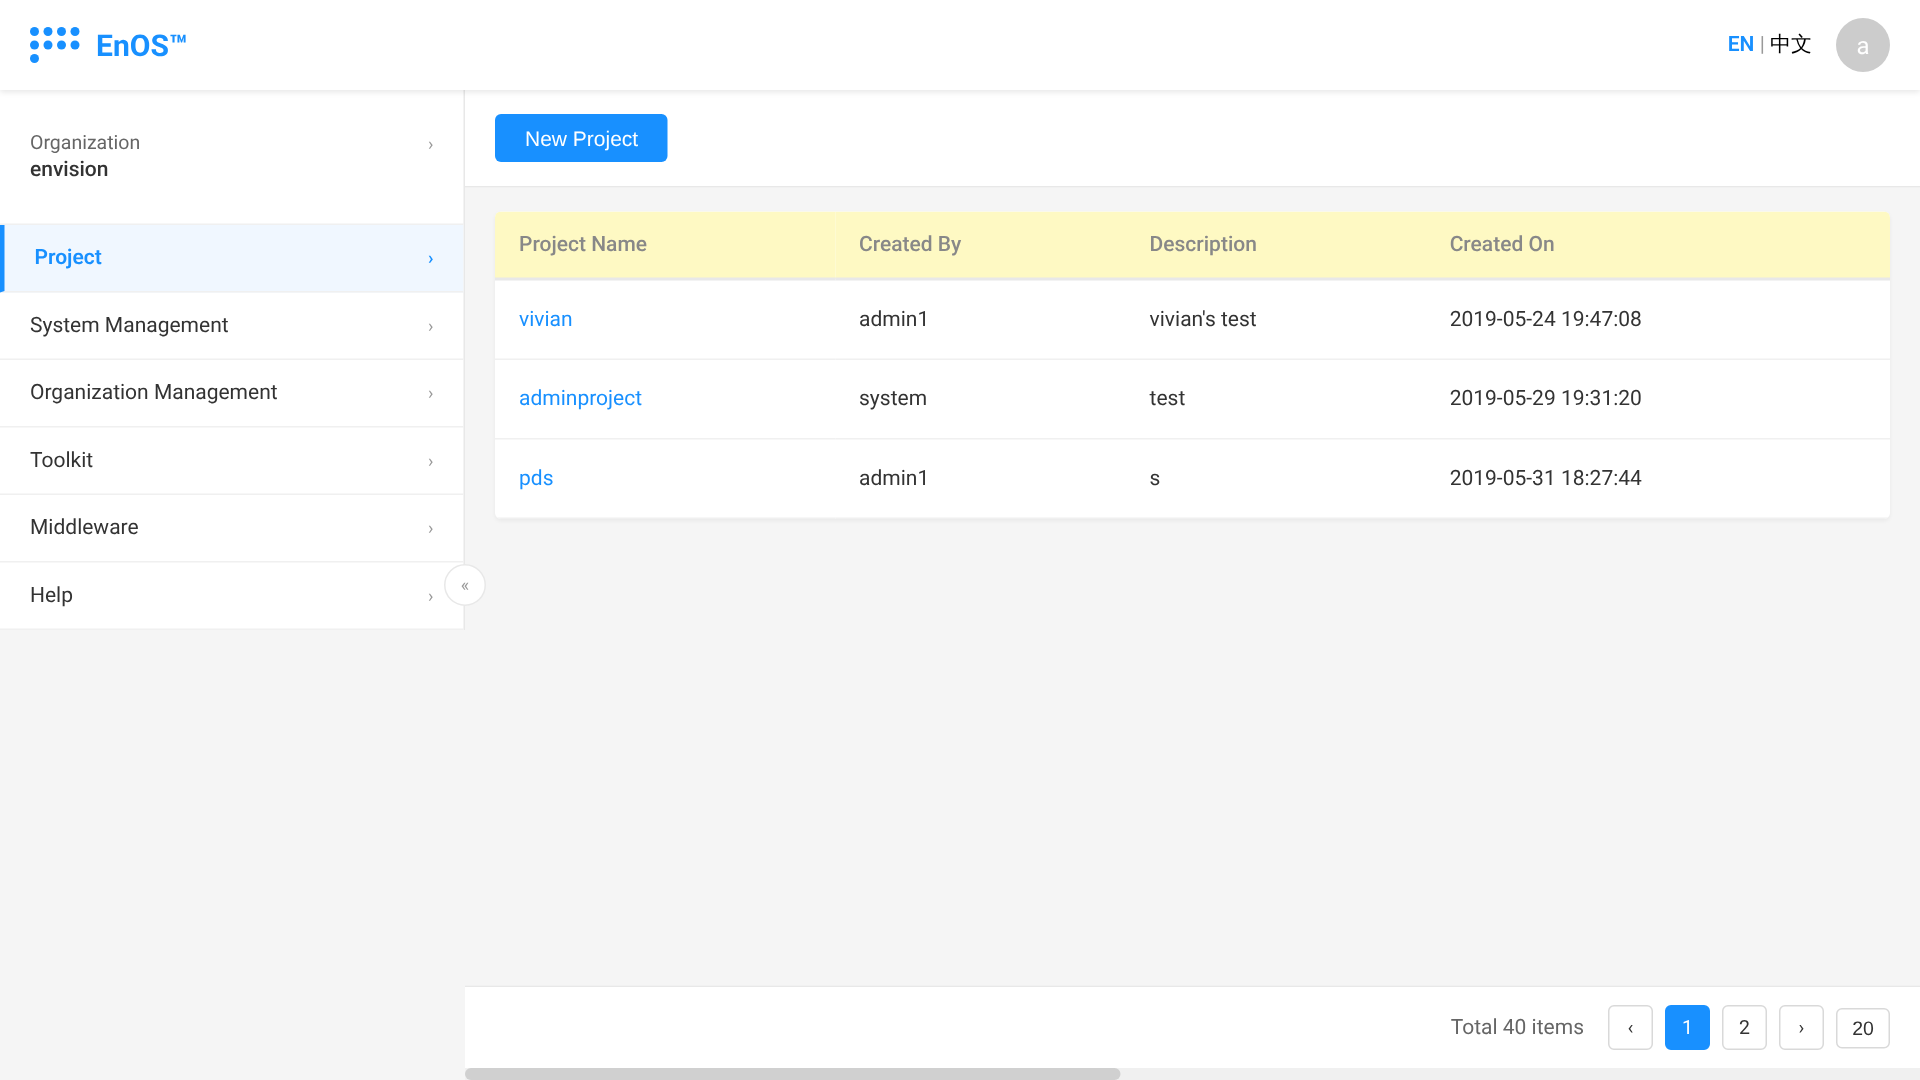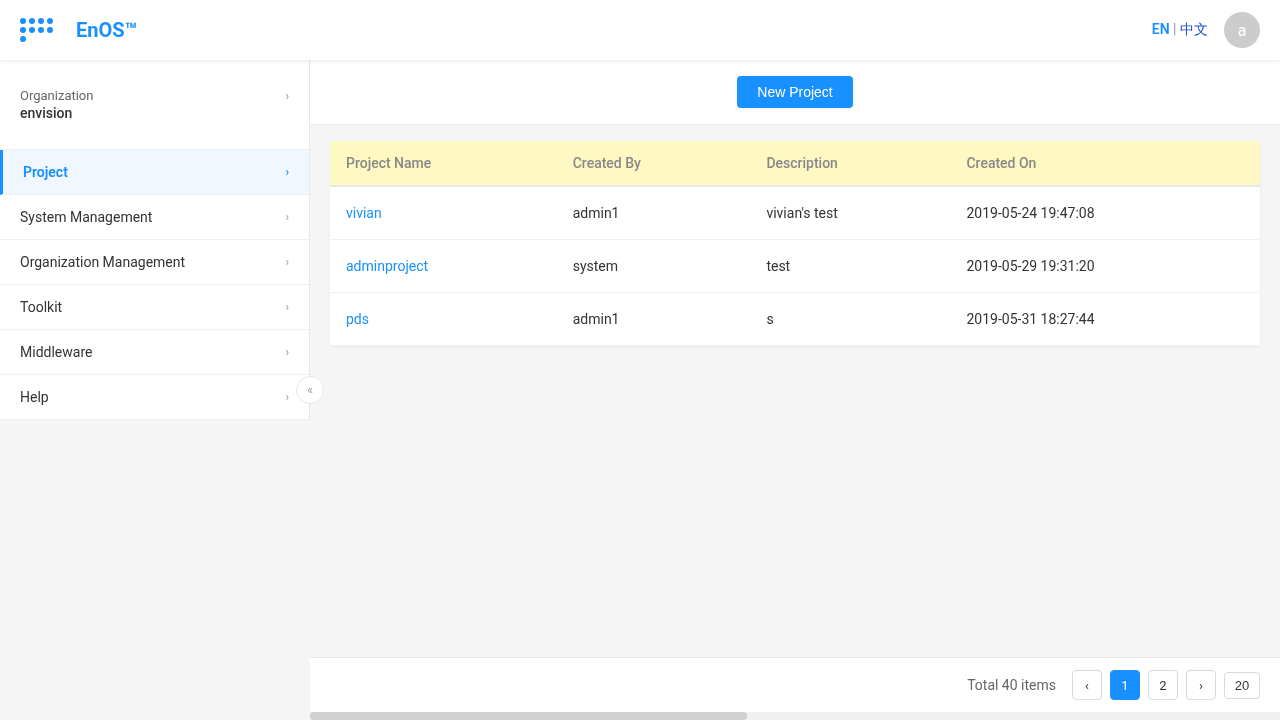--- a/index.html
+++ b/index.html
@@ -13,21 +13,21 @@
       align-items: center;
       justify-content: space-between;
       padding: 0 20px;
       box-shadow: 0 1px 4px rgba(0,0,0,0.1);
       position: relative;
       z-index: 10;
     }
     .logo-area {
       display: flex;
       align-items: center;
-      gap: 20px;
+      gap: 8px;
     }
     .logo-dots {
       display: flex;
       flex-wrap: wrap;
       width: 36px;
       gap: 3px;
     }
     .logo-dot {
       width: 6px;
       height: 6px;
@@ -43,21 +43,21 @@
       display: flex;
       align-items: center;
       gap: 16px;
     }
     .lang-switcher {
       font-size: 14px;
       color: #333;
     }
     .lang-en { color: #1890ff; font-weight: 600; }
     .lang-sep { color: #999; }
-    .lang-zh { color: #1d4ed8; }
+    .lang-zh { color: #000000; }
     .avatar {
       width: 36px;
       height: 36px;
       border-radius: 50%;
       background: #ccc;
       display: flex;
       align-items: center;
       justify-content: center;
       font-size: 16px;
       color: #fff;
@@ -129,21 +129,20 @@
     }
 
     
     .toolbar {
       background: #fff;
       padding: 16px 20px;
       display: flex;
       align-items: center;
       gap: 16px;
       border-bottom: 1px solid #e8e8e8;
-      flex-direction: column;
     }
     .btn-new-project {
       background: #1890ff;
       color: #fff;
       border: none;
       padding: 8px 20px;
       border-radius: 4px;
       font-size: 14px;
       cursor: pointer;
       white-space: nowrap;

